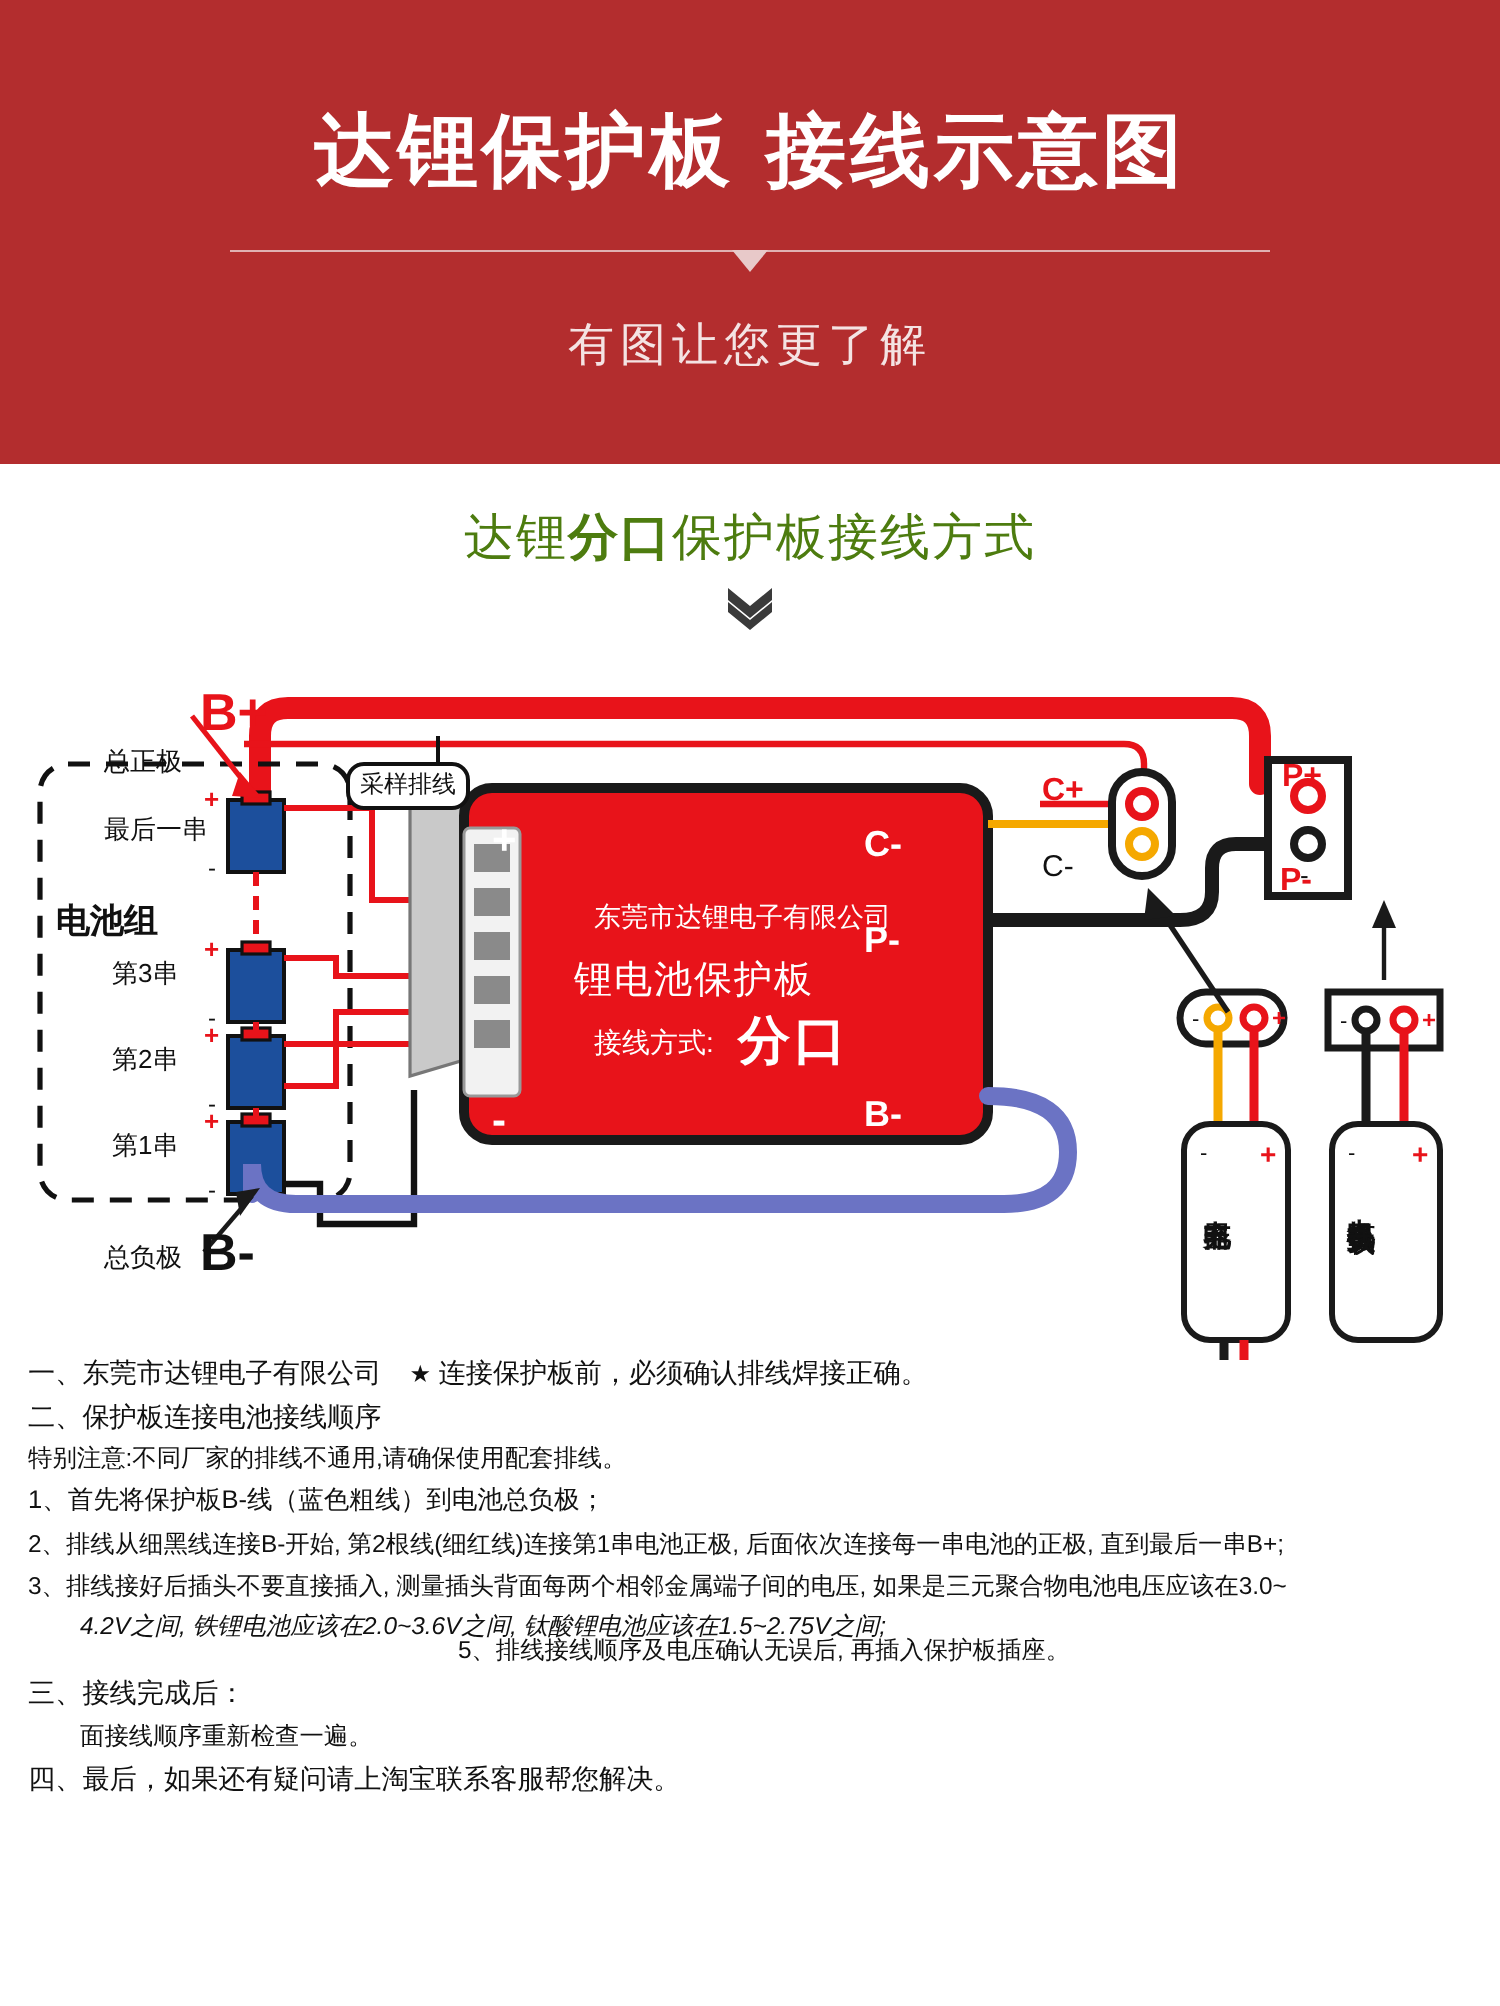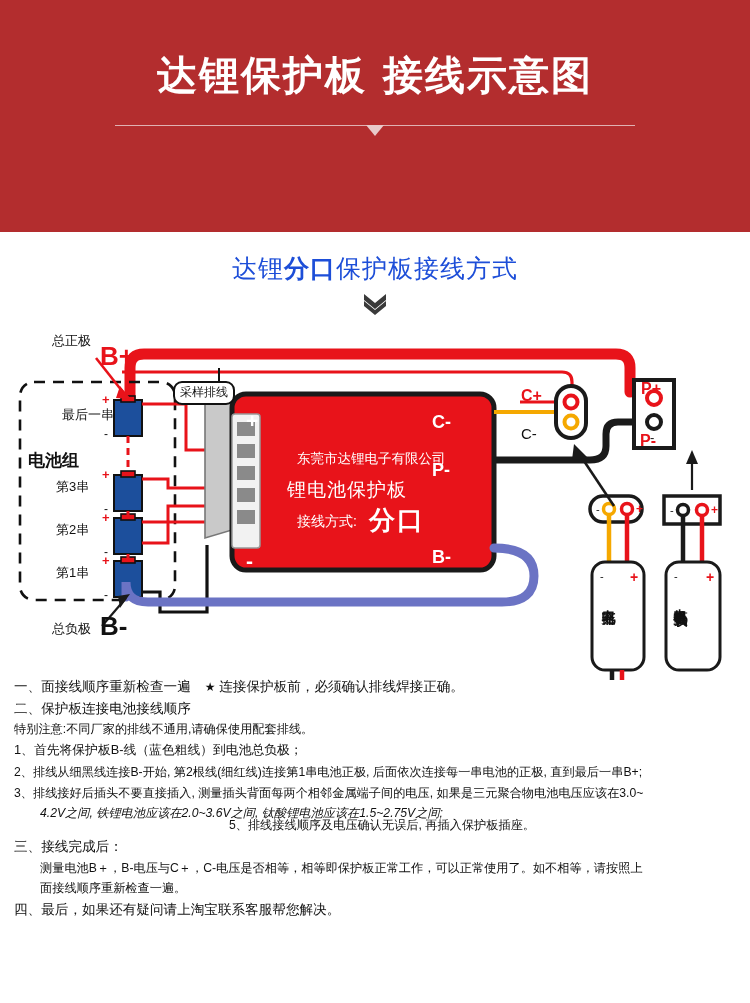--- a/index.html
+++ b/index.html
@@ -33,39 +33,39 @@
     border-left:9px solid transparent; border-right:9px solid transparent;
     border-top:11px solid #e8c9c9;
   }
   .banner-sub {
     margin-top:30px; color:#f4e3e3; font-size:23px; letter-spacing:3px;
   }
 
   
   .sec-title {
     position:absolute; left:0; top:252px; width:750px;
-    text-align:center; font-size:25px; color:#1d4ed8; letter-spacing:1px;
+    text-align:center; font-size:25px; color:#4d7c0f; letter-spacing:1px;
   }
   .sec-title b { font-weight:bold; }
   .chev { position:absolute; left:50%; top:292px; transform:translateX(-50%); }
   .chev svg { display:block; }
 
   
   .diagram { position:absolute; left:0; top:330px; width:750px; height:350px; }
   .diagram svg { display:block; }
 
   
   .dlabel { position:absolute; font-size:13px; color:#111; white-space:nowrap; }
 
-  #lbl-bplus-txt { left:52px; top:332px; font-size:13px; }
+  #lbl-bplus-txt { left:52px; top:372px; font-size:13px; }
   #lbl-bplus-sym { left:100px; top:341px; font-size:26px; font-weight:bold; color:#e8131a; }
   #lbl-bminus-txt { left:52px; top:620px; font-size:13px; }
   #lbl-bminus-sym { left:100px; top:611px; font-size:26px; font-weight:bold; color:#111; }
 
-  #lbl-cell4 { left:62px; top:406px;font-family:Liberation Serif, serif; }
+  #lbl-cell4 { left:52px; top:406px;font-family:Liberation Serif, serif; }
   #lbl-cell3 { left:56px; top:478px; }
   #lbl-cell2 { left:56px; top:521px; }
   #lbl-cell1 { left:56px; top:564px; }
 
   #lbl-pack {
     left:28px; top:452px; width:42px;
     font-size:17px; font-weight:bold; line-height:1.08; text-align:center;
   }
 
   #lbl-ribbon {
@@ -119,20 +119,21 @@
 <div id="page">
 
   <div class="banner">
     <div class="banner-title">
       <span>达锂保护板</span><span class="t2">接线示意图</span>
     </div>
     <div class="banner-rule-wrap">
       <div class="banner-rule"></div>
       <div class="banner-caret"></div>
     </div>
+    <div class="banner-sub">有图让您更了解</div>
   </div>
 
   <div class="sec-title">
     <span>达锂</span><b>分口</b><span>保护板接线方式</span>
   </div>
   <div class="chev">
     <svg width="30" height="24" viewBox="0 0 30 24">
       <polygon points="4,2 15,11 26,2 26,8 15,17 4,8" fill="#3a3a3a"></polygon>
       <polygon points="4,9 15,18 26,9 26,14 15,23 4,14" fill="#3a3a3a"></polygon>
     </svg>
@@ -310,28 +311,27 @@
   <div class="dlabel" id="t-cplus">C+</div>
   <div class="dlabel" id="t-cminus">C-</div>
   <div class="dlabel" id="t-pplus">P+</div>
   <div class="dlabel" id="t-pminus">P-</div>
 
   <div class="vlabel" id="v-charger">充电器</div>
   <div class="vlabel" id="v-load">电机等负载</div>
 
   <div class="notes">
     <div class="ln hd" style="margin-bottom:8px;">
-      <span>一、面接线顺序重新检查一遍</span><span class="sp"></span><span class="star">★</span> <span>连接保护板前，必须确认排线焊接正确。</span>
+      <span>一、东莞市达锂电子有限公司</span><span class="sp"></span><span class="star">★</span> <span>连接保护板前，必须确认排线焊接正确。</span>
     </div>
     <div class="ln hd" style="margin-bottom:8px;">二、保护板连接电池接线顺序</div>
     <div class="ln small" style="margin-bottom:9px;">特别注意:不同厂家的排线不通用,请确保使用配套排线。</div>
     <div class="ln" style="margin-bottom:9px;">1、首先将保护板B-线（蓝色粗线）到电池总负极；</div>
     <div class="ln small" style="margin-bottom:9px;">2、排线从细黑线连接B-开始, 第2根线(细红线)连接第1串电池正极, 后面依次连接每一串电池的正极, 直到最后一串B+;</div>
     <div class="ln small" style="margin-bottom:7px;">3、排线接好后插头不要直接插入, 测量插头背面每两个相邻金属端子间的电压, 如果是三元聚合物电池电压应该在3.0~</div>
     <div class="ln small indent" style="margin-bottom:0;font-style:italic;">4.2V之间, 铁锂电池应该在2.0~3.6V之间, 钛酸锂电池应该在1.5~2.75V之间;</div>
     <div class="ln small" style="margin-bottom:9px;text-align:center;">5、排线接线顺序及电压确认无误后, 再插入保护板插座。</div>
     <div class="ln hd" style="margin-bottom:8px;">三、接线完成后：</div>
-    <div class="ln small indent" style="margin-bottom:8px;">测量电池B＋，B-电压与C＋，C-电压是否相等，相等即保护板正常工作，可以正常使用了。如不相等，请按照上</div>
     <div class="ln small indent" style="margin-bottom:9px;">面接线顺序重新检查一遍。</div>
     <div class="ln hd">四、最后，如果还有疑问请上淘宝联系客服帮您解决。</div>
   </div>
 
 </div>
 
 </body></html>

